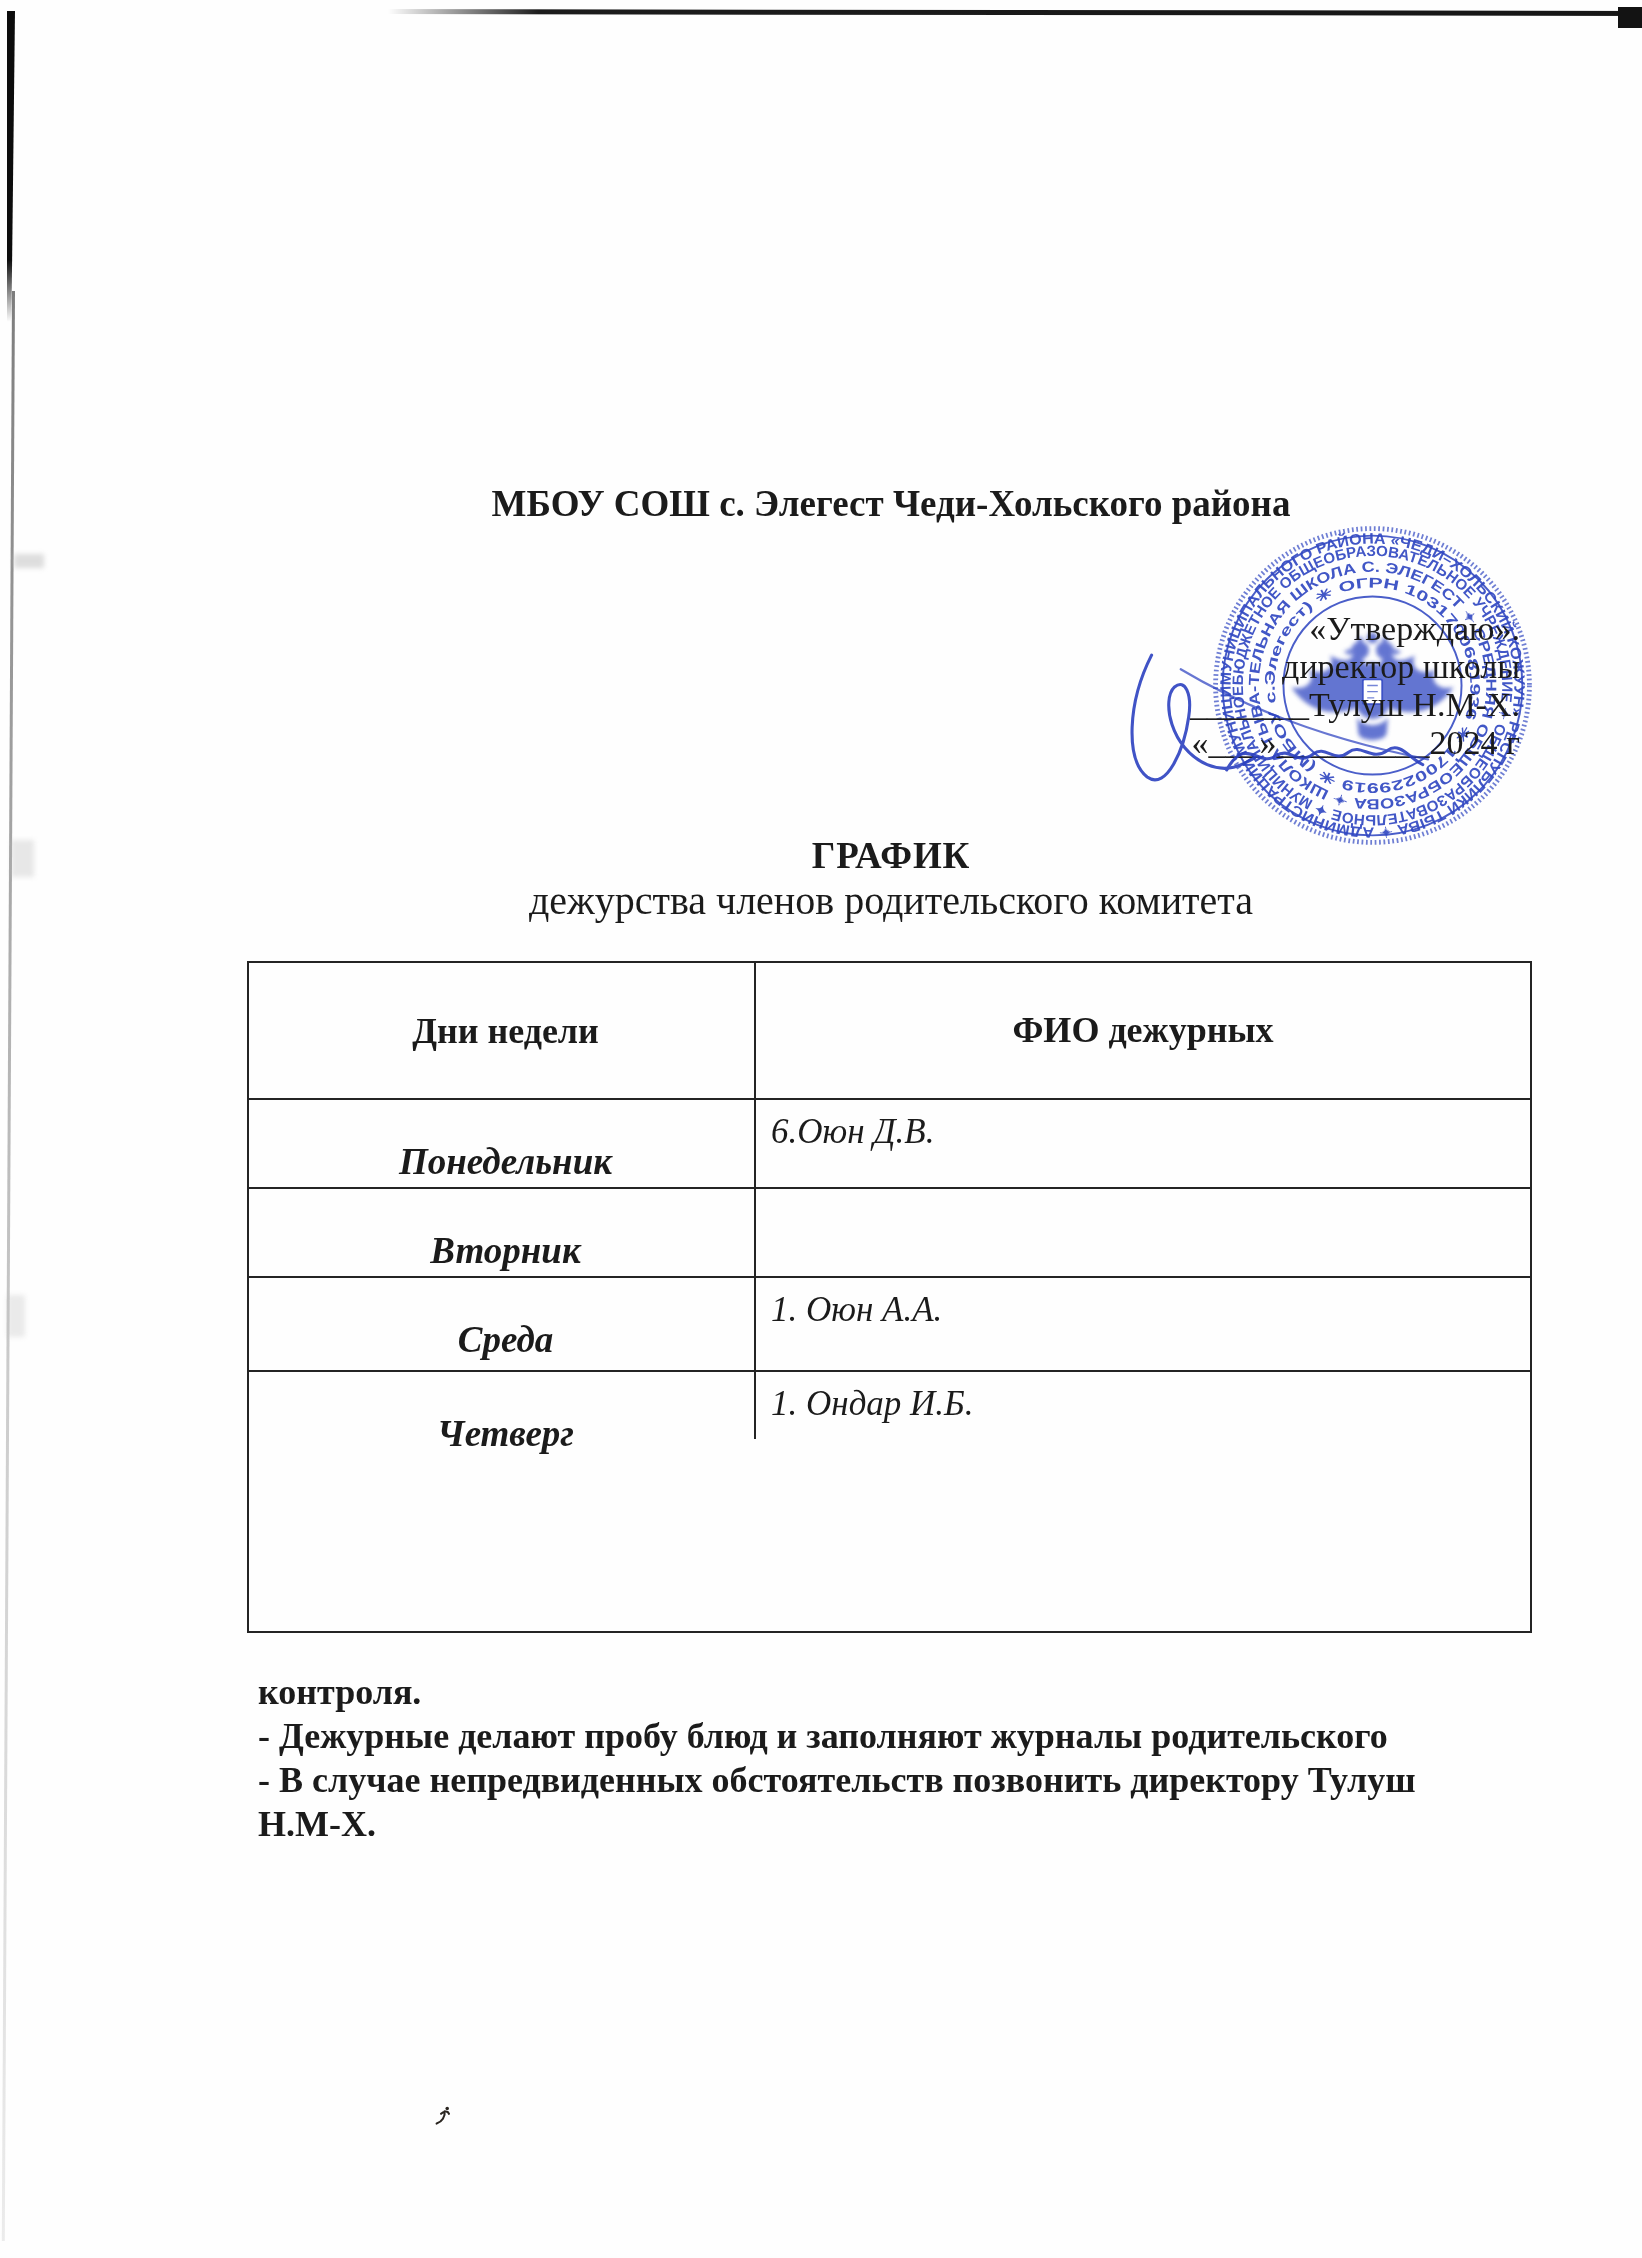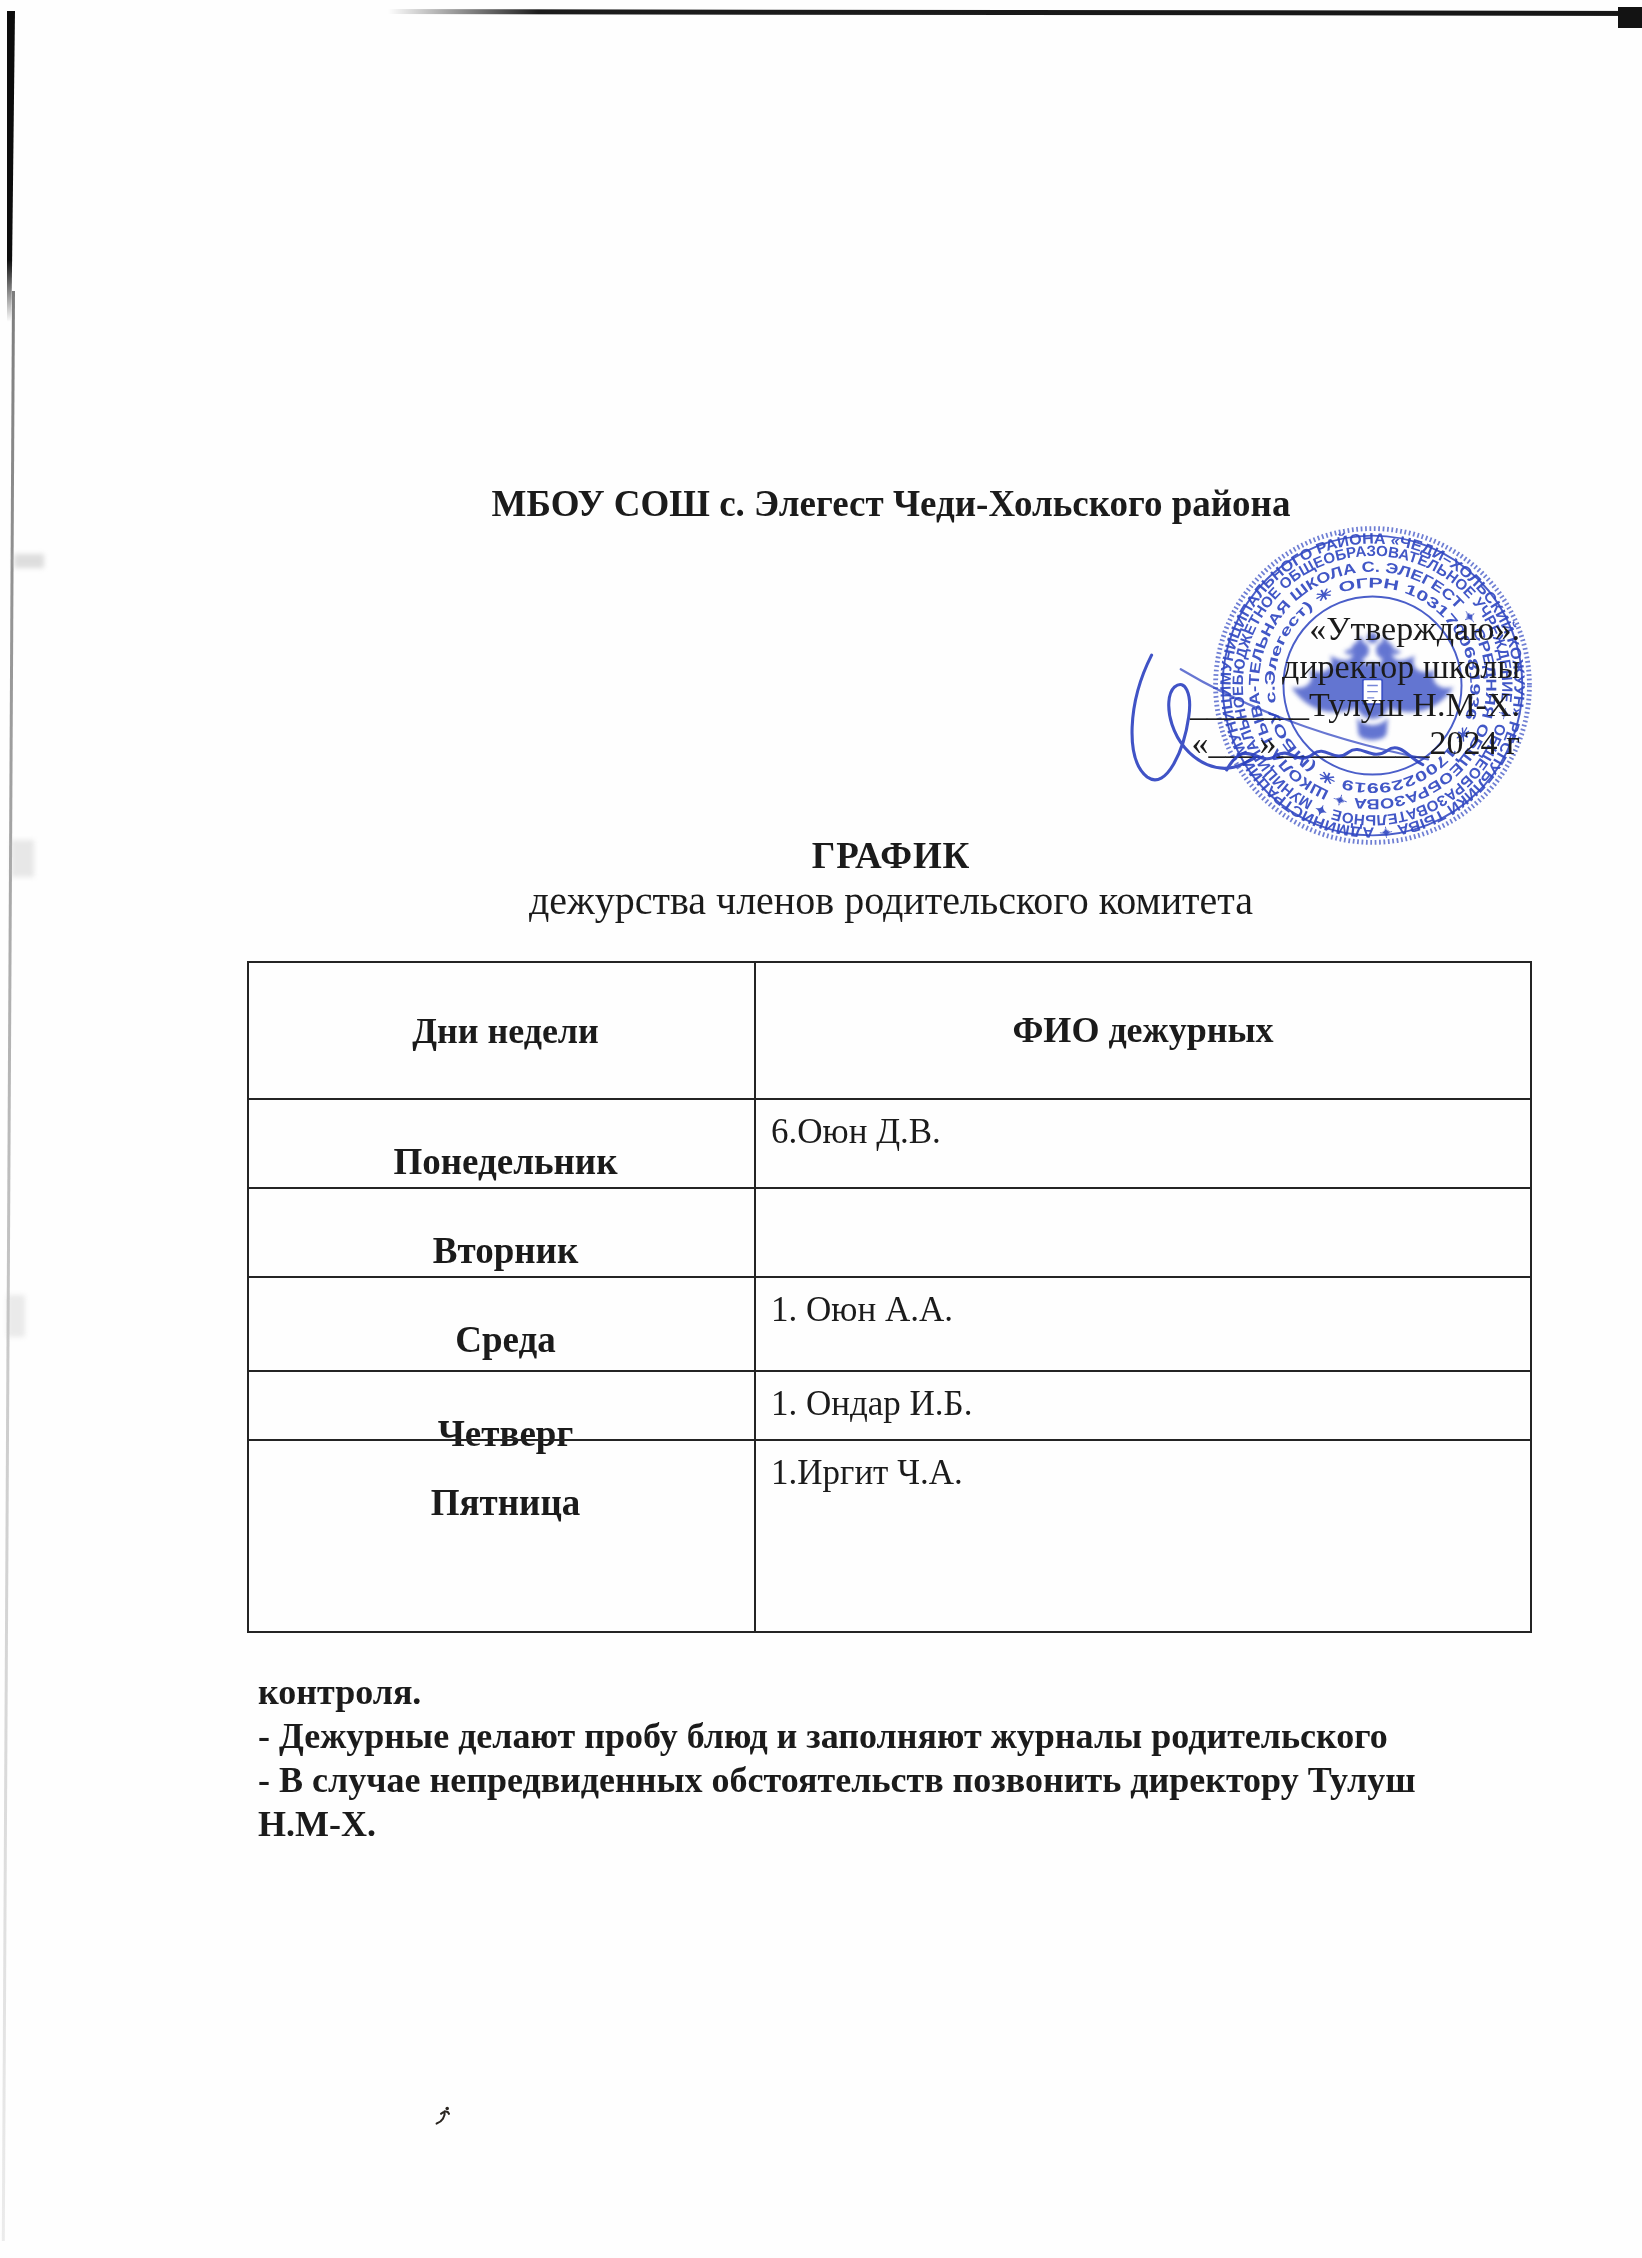--- a/index.html
+++ b/index.html
@@ -36,21 +36,21 @@
     font-size:40px;line-height:42px;}
 
   .approval{right:123px;top:610px;text-align:right;
     font-size:34px;line-height:38px;z-index:5;}
 
   
   .duty-table{left:247px;top:961px;width:1285px;height:672px;
     border:2.6px solid #242424;box-sizing:border-box;display:flex;flex-direction:column;
     background:transparent;z-index:2;}
   .t-row{display:flex;box-sizing:border-box;padding-left:8px;}
-  .t-row + .t-row{border-top:2.6px solid #242424;}
+  .t-row + .t-row{border-top:2.6px solid #242424;font-style:italic;}
   .row-header{height:135px;}
   .row-1{height:89px;}
   .row-2{height:89px;}
   .row-3{height:94px;}
   .row-4{height:69px;}
   .row-5{flex:1;}
   .cell-day{width:499px;box-sizing:border-box;border-right:2.6px solid #242424;
     display:flex;justify-content:center;align-items:flex-start;}
   .cell-names{flex:1;box-sizing:border-box;padding:10.6px 0 0 15px;
     font-size:35px;line-height:41px;}
@@ -165,26 +165,20 @@
         <span class="day-label">Среда</span>
       </div>
     <div class="cell-names">1. Оюн А.А.</div>
   </div>
   <div class="t-row row-4">
     <div class="cell-day">
         <span class="day-label">Четверг</span>
       </div>
     <div class="cell-names">1. Ондар И.Б.</div>
   </div>
-  <div class="t-row row-5">
-    <div class="cell-day">
-        <span class="day-label">Пятница</span>
-      </div>
-    <div class="cell-names">1.Иргит Ч.А.</div>
-  </div>
 </div>
 
 <div class="abs notes">
   <div>контроля.</div>
   <div>- Дежурные делают пробу блюд и заполняют журналы родительского</div>
   <div>- В случае непредвиденных обстоятельств позвонить директору Тулуш</div>
   <div>Н.М-Х.</div>
 </div>
 
 <svg class="abs speck-svg" width="19.4" height="23" viewBox="0 0 22 26">

